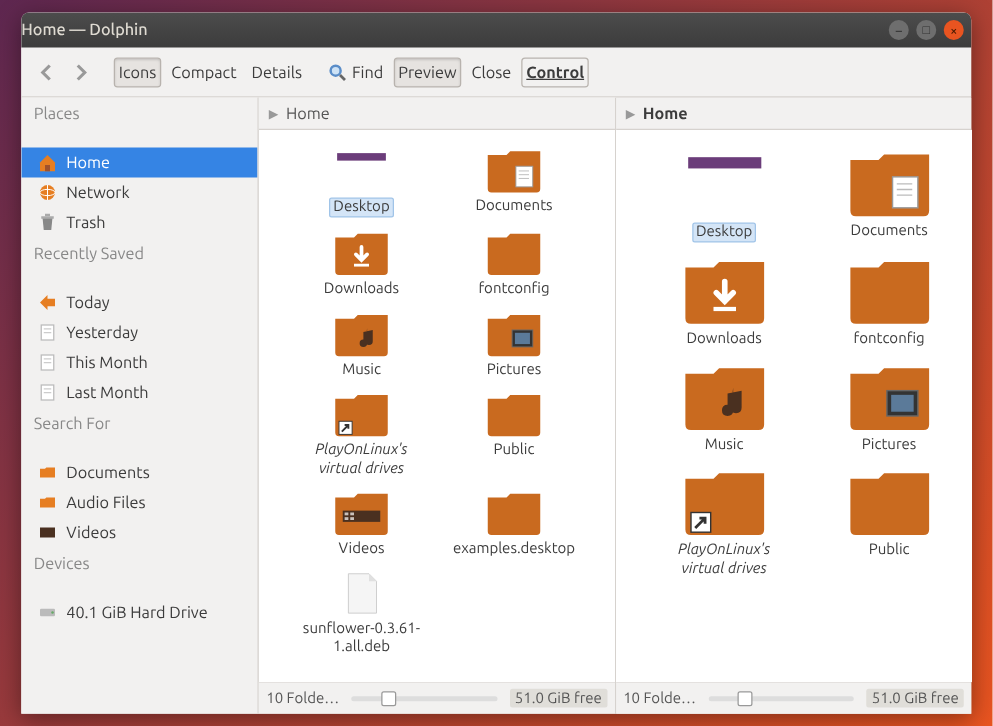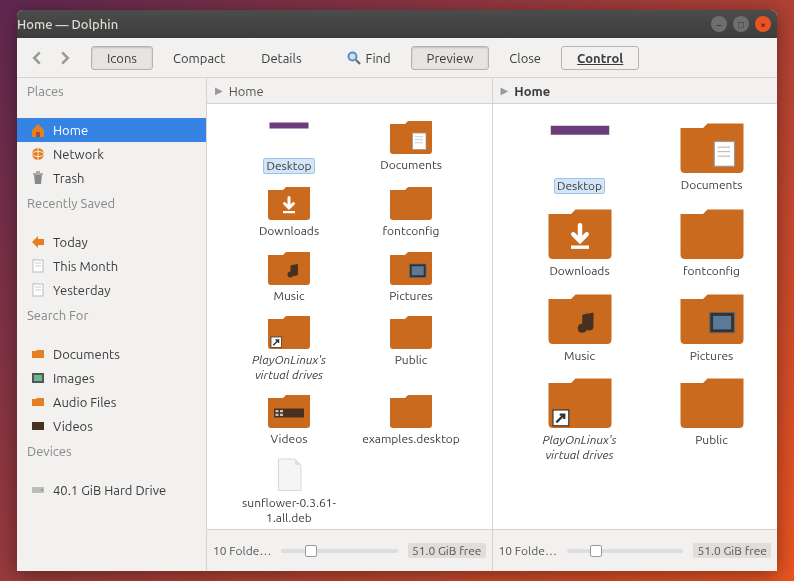--- a/index.html
+++ b/index.html
@@ -7,21 +7,21 @@
 .window { width: 760px; height: 561px; background: #f2f1f0; border-radius: 6px 6px 0 0; display: flex; flex-direction: column; overflow: hidden; box-shadow: 0 4px 20px rgba(0,0,0,0.4); }
 .titlebar { background: linear-gradient(#4c4c4c, #3c3c3c); height: 28px; display: flex; align-items: center; justify-content: flex-start; position: relative; color: #dfdbd2; font-size: 13px; font-weight: 500; }
 .window-controls { position: absolute; right: 6px; display: flex; gap: 6px; }
 .wc { width: 16px; height: 16px; border-radius: 50%; display: flex; align-items: center; justify-content: center; font-size: 10px; cursor: pointer; }
 .wc.min { background: #6e6e6e; color: #333; }
 .wc.max { background: #6e6e6e; color: #333; }
 .wc.close { background: #e95420; color: #4a1a00; }
 .toolbar { height: 40px; background: #f2f1f0; border-bottom: 1px solid #d6d2ce; display: flex; align-items: center; padding: 0 8px; gap: 4px; }
 .navbtns { display: flex; gap: 4px; margin-right: 10px; }
 .navbtn { width: 24px; height: 24px; display: flex; align-items: center; justify-content: center; color: #888; cursor: pointer; border: 1px solid transparent; border-radius: 3px; }
-.tbtn { padding: 4px 15px; font-size: 13px; color: #3c3c3c; border: 1px solid transparent; border-radius: 3px; cursor: pointer; display: flex; align-items: center; gap: 4px; }
+.tbtn { padding: 4px 3px; font-size: 13px; color: #3c3c3c; border: 1px solid transparent; border-radius: 3px; cursor: pointer; display: flex; align-items: center; gap: 4px; }
 .tbtn.pressed { background: #e6e3e0; border: 1px solid #b8b3ae; box-shadow: inset 0 1px 2px rgba(0,0,0,0.15); }
 .tbtn.ctrl { border: 1px solid #b8b3ae; text-decoration: underline; text-decoration-style: solid; font-weight: bold; }
 .body { flex: 1; display: flex; min-height: 0; }
 .sidebar { width: 190px; background: #f2f1f0; border-right: 1px solid #d6d2ce; overflow-y: auto; font-size: 13px; }
 .side-header { color: #888; padding: 6px 10px 20px; font-size: 13px; }
 .side-item { display: flex; align-items: center; gap: 6px; padding: 3px 12px; cursor: pointer; color: #3c3c3c; }
 .side-item.selected { background: #3584e4; color: #fff; }
 .side-icon { width: 18px; height: 18px; display: inline-flex; align-items: center; justify-content: center; font-size: 14px; flex-shrink: 0; }
 .panes { flex: 1; display: flex; min-width: 0; }
 .pane { flex: 1; display: flex; flex-direction: column; border-left: 1px solid #d6d2ce; min-width: 0; }
@@ -31,21 +31,21 @@
 .crumb-arrow { color: #999; font-size: 10px; }
 .icon-grid { flex: 1; background: #fff; overflow-y: auto; padding: 10px 22px; display: grid; grid-template-columns: repeat(2, 1fr); gap: 4px 2px; align-content: start; justify-items: center; }
 .file-item { width: 120px; display: flex; flex-direction: column; align-items: center; text-align: center; font-size: 12px; color: #3c3c3c; padding: 2px; cursor: pointer; }
 .file-item .label { margin-top: 2px; line-height: 1.2; max-width: 110px; word-wrap: break-word; }
 .file-item.selected .label { background: #d4e5f7; border: 1px solid #a0c4e8; border-radius: 2px; padding: 0 2px; }
 .file-item.italic .label { font-style: italic; }
 .folder-svg { width: 48px; height: 40px; }
 .pane.large .icon-grid { grid-template-columns: repeat(2, 1fr); }
 .pane.large .folder-svg { width: 72px; height: 60px; }
 .pane.large .file-item { width: 130px; }
-.statusbar { height: 42px; background: #f2f1f0; border-top: 1px solid #d6d2ce; display: flex; align-items: center; padding: 0 6px; gap: 6px; font-size: 12px; color: #555; }
+.statusbar { height: 26px; background: #f2f1f0; border-top: 1px solid #d6d2ce; display: flex; align-items: center; padding: 0 6px; gap: 6px; font-size: 12px; color: #555; }
 .statusbar .info { white-space: nowrap; overflow: hidden; text-overflow: ellipsis; max-width: 70px; }
 .slider { flex: 1; height: 4px; background: #ddd; border-radius: 2px; position: relative; margin: 0 4px; }
 .slider .thumb { position: absolute; left: 20%; top: -4px; width: 12px; height: 12px; background: #fff; border: 1px solid #999; border-radius: 2px; }
 .free { background: #e0ded9; padding: 1px 4px; border-radius: 2px; white-space: nowrap; }
 svg { display: block; }
 </style>
 </head>
 <body>
 
 <div class="window">
@@ -131,49 +131,50 @@
           <span>Today</span>
         </div>
         <div class="side-item">
           <span class="side-icon">
             <svg width="16" height="16" viewBox="0 0 16 16">
               <rect x="3" y="2" width="10" height="12" fill="#fff" stroke="#bbb"></rect>
               <line x1="5" y1="5" x2="11" y2="5" stroke="#ccc"></line>
               <line x1="5" y1="8" x2="11" y2="8" stroke="#ccc"></line>
             </svg>
           </span>
-          <span>This Month</span>
+          <span>Yesterday</span>
         </div>
         <div class="side-item">
           <span class="side-icon">
             <svg width="16" height="16" viewBox="0 0 16 16">
               <rect x="3" y="2" width="10" height="12" fill="#fff" stroke="#bbb"></rect>
               <line x1="5" y1="5" x2="11" y2="5" stroke="#ccc"></line>
               <line x1="5" y1="8" x2="11" y2="8" stroke="#ccc"></line>
             </svg>
           </span>
-          <span>Yesterday</span>
+          <span>This Month</span>
+        </div>
+        <div class="side-item">
+          <span class="side-icon">
+            <svg width="16" height="16" viewBox="0 0 16 16">
+              <rect x="3" y="2" width="10" height="12" fill="#fff" stroke="#bbb"></rect>
+              <line x1="5" y1="5" x2="11" y2="5" stroke="#ccc"></line>
+              <line x1="5" y1="8" x2="11" y2="8" stroke="#ccc"></line>
+            </svg>
+          </span>
+          <span>Last Month</span>
         </div>
         <div class="side-header">Search For</div>
         <div class="side-item">
           <span class="side-icon">
             <svg width="16" height="16" viewBox="0 0 16 16">
               <path d="M2 5 L6 5 L7 4 L14 4 L14 12 L2 12 Z" fill="#e67e22"></path>
             </svg>
           </span>
           <span>Documents</span>
-        </div>
-        <div class="side-item">
-          <span class="side-icon">
-            <svg width="16" height="16" viewBox="0 0 16 16">
-              <rect x="2" y="3" width="12" height="10" fill="#555"></rect>
-              <rect x="4" y="5" width="8" height="6" fill="#6b8"></rect>
-            </svg>
-          </span>
-          <span>Images</span>
         </div>
         <div class="side-item">
           <span class="side-icon">
             <svg width="16" height="16" viewBox="0 0 16 16">
               <path d="M2 5 L6 5 L7 4 L14 4 L14 12 L2 12 Z" fill="#e67e22"></path>
             </svg>
           </span>
           <span>Audio Files</span>
         </div>
         <div class="side-item">

